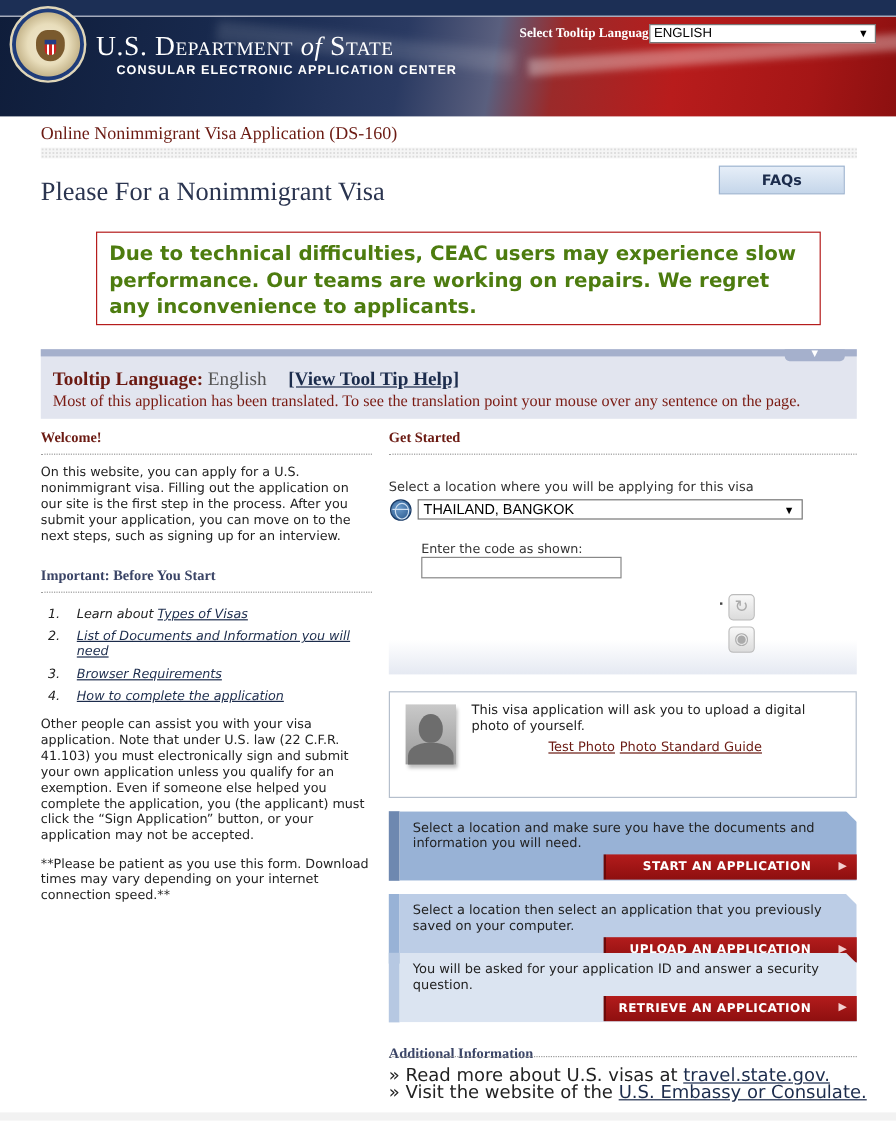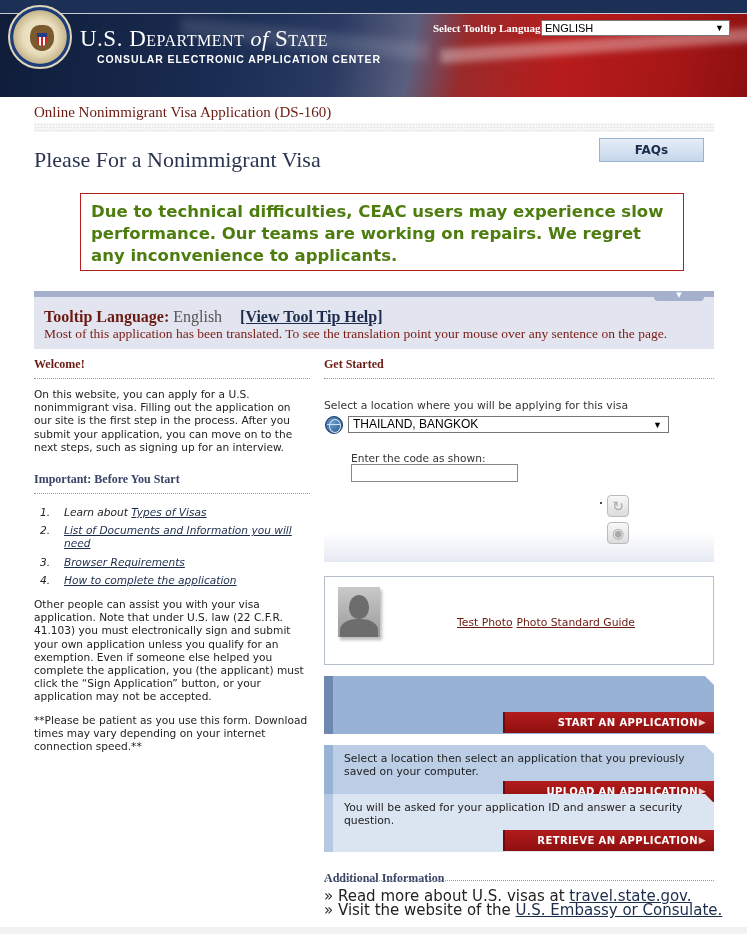--- a/index.html
+++ b/index.html
@@ -78,21 +78,21 @@
   .avatar .shoulders { position: absolute; left: 2px; top: 32px; width: 38px; height: 24px; background: #6d6d6d; border-radius: 45% 45% 0 0; }
   .photo-text { position: absolute; left: 68px; top: 8px; width: 310px; font-family: "DejaVu Sans", sans-serif; font-size: 10.8px; color: #222; line-height: 13px; }
   .photo-links { position: absolute; left: 132px; top: 39px; font-family: "DejaVu Sans", sans-serif; font-size: 10.8px; white-space: nowrap; }
   .photo-links a { color: #6b1a12; text-decoration: underline; cursor: pointer; margin-right: 4px; }
 
   
   .action-row { position: absolute; left: 324px; width: 390px; height: 58px; }
   .action-row .stripe { position: absolute; left: 0; top: 0; width: 9px; height: 100%; }
   .action-row .bg { position: absolute; left: 9px; top: 0; right: 0; height: 100%; clip-path: polygon(0 0, calc(100% - 9px) 0, 100% 9px, 100% 100%, 0 100%); }
   .action-row .txt { position: absolute; left: 20px; top: 7px; width: 360px; font-family: "DejaVu Sans", sans-serif; font-size: 10.8px; color: #222; line-height: 13px; }
-  .action-btn { position: absolute; left: 179px; top: 36px; width: 211px; height: 21px; background: linear-gradient(#b31c1c, #8e0f0f); border-left: 2px solid #6d0a0a; color: #fff; font-family: "DejaVu Sans", sans-serif; font-weight: bold; font-size: 10px; letter-spacing: 0.4px; text-align: right; padding-right: 16px; line-height: 21px; cursor: pointer; }
+  .action-btn { position: absolute; left: 179px; top: 36px; width: 211px; height: 21px; background: linear-gradient(#b31c1c, #8e0f0f); border-left: 2px solid #6d0a0a; color: #fff; font-family: "DejaVu Sans", sans-serif; font-weight: bold; font-size: 10px; letter-spacing: 0.4px; text-align: right; padding-right: 38px; line-height: 21px; cursor: pointer; }
   .action-btn .caret { position: absolute; right: 8px; top: 0; font-size: 9px; color: #f3d0d0; }
   .row1 { top: 676px; } .row1 .stripe { background: #6e88b0; } .row1 .bg { background: #98b2d6; }
   .row2 { top: 745px; text-decoration: underline; } .row2 .stripe { background: #98b2d6; } .row2 .bg { background: #bccde6; }
   .row3 { top: 794px; } .row3 .stripe { background: #b6c8e2; } .row3 .bg { background: #dbe4f1; }
 
   .addl-head { left: 324px; top: 859px; color: #3a4466; margin-top: 12px; }
   .addl-lines { position: absolute; left: 324px; top: 889px; font-family: "DejaVu Sans", sans-serif; font-size: 15px; color: #222; line-height: 14px; white-space: nowrap; }
   .addl-lines a { color: #1c2c4c; text-decoration: underline; cursor: pointer; }
 
   .footer-band { position: absolute; left: 0; top: 927px; width: 747px; height: 7px; background: #f2f2f2; }
@@ -179,28 +179,30 @@
   <div class="cap-dot"></div>
   <div class="cap-btn cap-refresh">↻</div>
   <div class="cap-btn cap-audio">◉</div>
 </div>
 
 <div class="photo-box">
   <div class="avatar">
     <div class="head"></div>
     <div class="shoulders"></div>
   </div>
+  <div class="photo-text">This visa application will ask you to upload a digital photo of yourself.</div>
   <div class="photo-links">
     <a>Test Photo</a><a>Photo Standard Guide</a>
   </div>
 </div>
 
 <div class="action-row row1">
   <div class="stripe"></div>
   <div class="bg"></div>
+  <div class="txt">Select a location and make sure you have the documents and information you will need.</div>
   <div class="action-btn">
     <span>START AN APPLICATION</span>
     <span class="caret">▶</span>
   </div>
 </div>
 <div class="action-row row2">
   <div class="stripe"></div>
   <div class="bg"></div>
   <div class="txt">Select a location then select an application that you previously saved on your computer.</div>
   <div class="action-btn">

